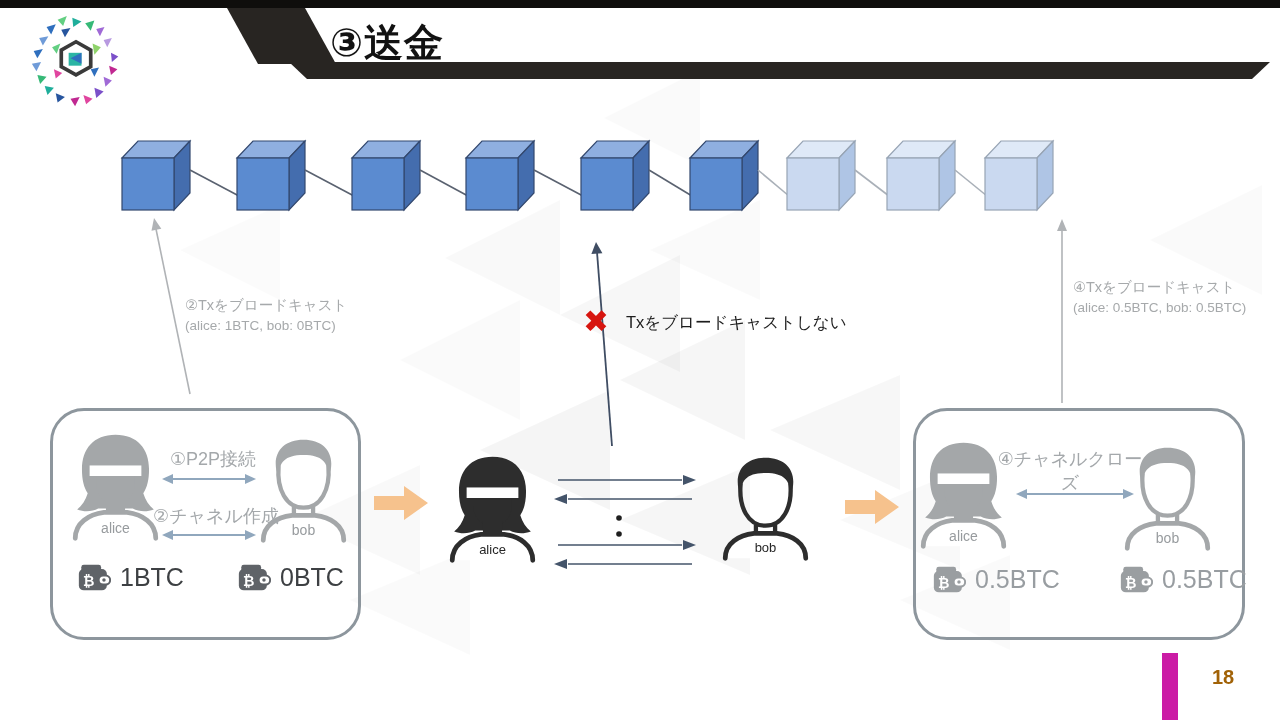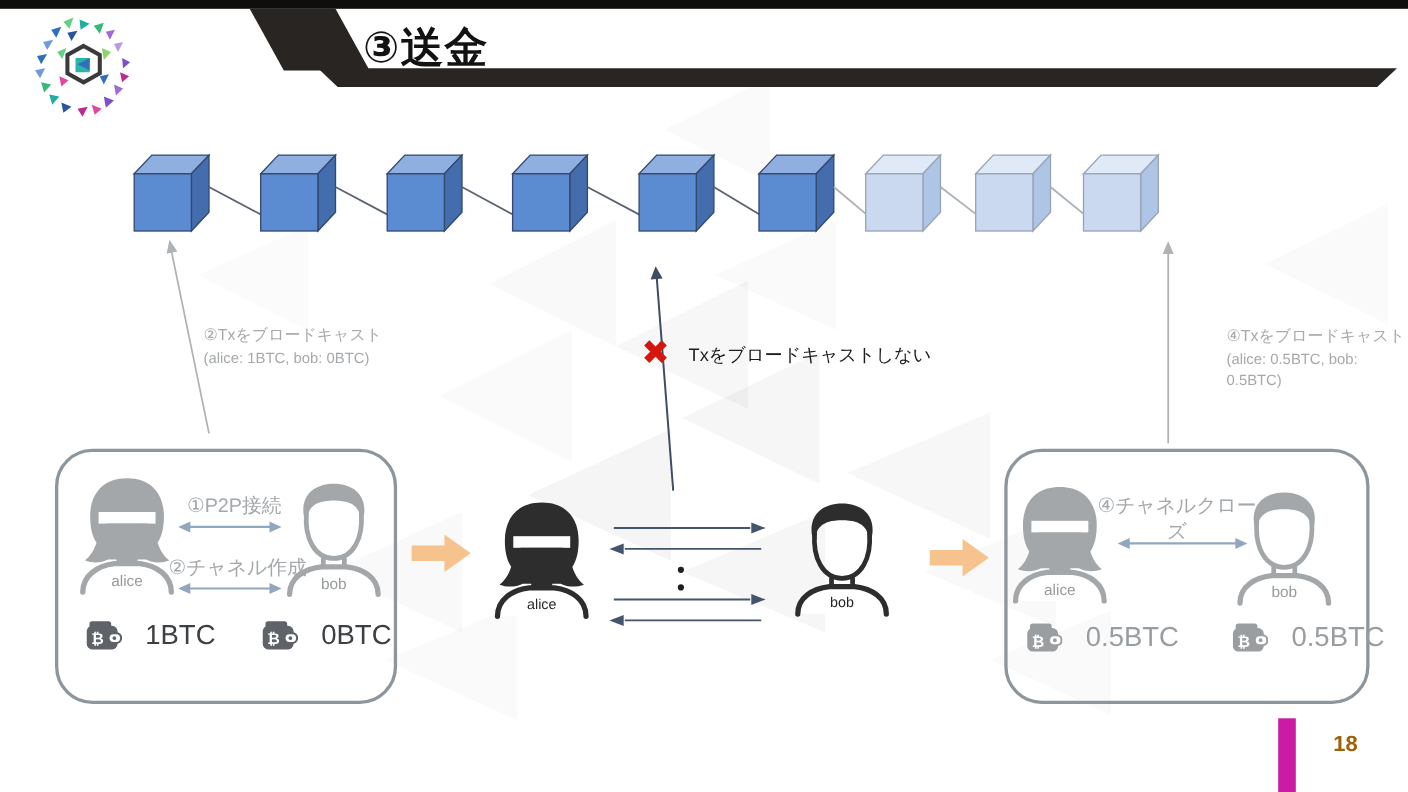--- a/index.html
+++ b/index.html
@@ -12,38 +12,38 @@
   #topbar{left:0;top:0;width:1280px;height:8px;background:#0f0e0c;}
   
   #brand-text{left:124px;top:20px;font-size:45px;font-weight:800;color:#36302b;letter-spacing:.5px;font-family:"DejaVu Sans",sans-serif;}
   
   #slide-title{left:330px;top:16px;font-size:39px;font-weight:700;color:#121212;letter-spacing:1px;}
   
   .ann{line-height:1.42;color:#a6a9ab;}
   .ann .l1{font-size:14.5px;}
   .ann .l2{font-size:13.5px;}
   #ann-left{left:185px;top:295px;}
-  #ann-right{left:1073px;top:296px;margin-left:42px;}
+  #ann-right{left:1073px;top:277px;}
   #no-bc-x{left:583px;top:303px;font-size:31px;font-weight:700;color:#d7150f;}
   #no-bc-text{left:626px;top:312px;font-size:16.5px;color:#1d1d1d;}
   
   .channel-box{border:3.5px solid #8d969d;border-radius:34px;background:transparent;}
   #box-open{left:50px;top:408px;width:305px;height:226px;}
   #box-close{left:913px;top:408px;width:326px;height:226px;}
   .step-label{font-size:18px;color:#a4a8ab;text-align:center;}
   
   .avatar{width:115px;height:115px;}
   .avatar svg{width:100%;height:100%;display:block;}
   .avatar .avlabel{position:absolute;left:0;right:0;top:78%;text-align:center;}
   .avatar.gray{color:#a4a7a9;}
   .avatar.dark{color:#2d2d2d;}
   .avatar.gray .avlabel{color:#979b9e;font-size:14px;}
   .avatar.dark .avlabel{color:#262626;font-size:13px;}
   
-  .wallet-row{display:flex;align-items:center;gap:21px;}
+  .wallet-row{display:flex;align-items:center;gap:9px;}
   .wallet-row svg{width:33px;height:28px;}
   .wallet-row .amount{font-size:25px;}
   .wallet-row.dark-w{color:#5f6368;}
   .wallet-row.dark-w .amount{color:#3d4043;}
   .wallet-row.faded-w{color:#9a9ea1;}
   .wallet-row.faded-w .amount{color:#989da1;}
   
   #mid-caption{left:443px;top:601px;font-size:17.2px;color:#161616;}
   
   #magenta-bar{left:1162px;top:653px;width:16px;height:67px;background:#cb1ba5;}

